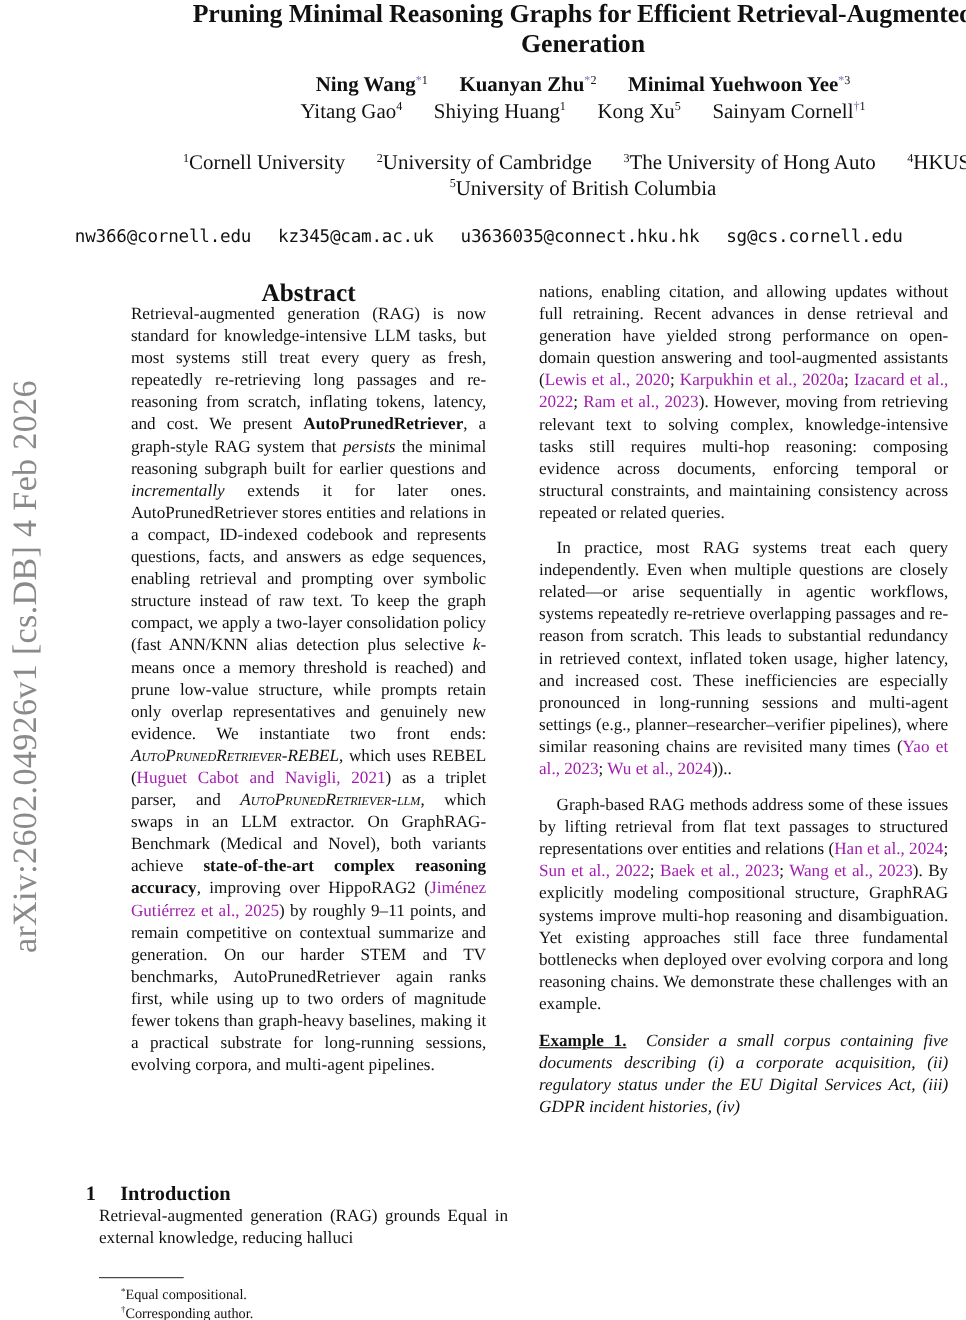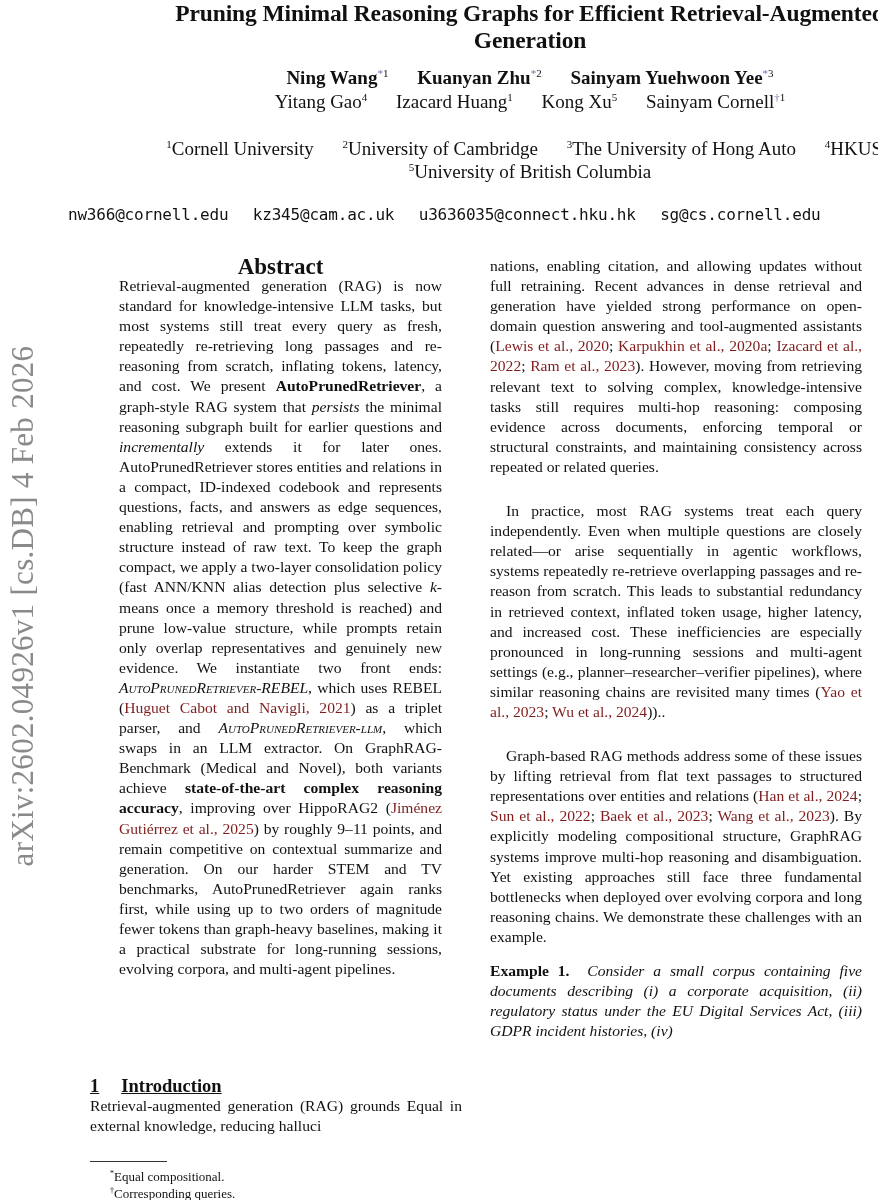--- a/index.html
+++ b/index.html
@@ -46,52 +46,52 @@
       hyphens: manual;
     }
     .col.left { left: 119px; width: 323px; top: 276px; }
     .col.left.intro { left: 90px; width: 372px; top: 1096px; }
     .col.right { left: 490px; width: 372px; top: 256px; }
     .abs-head {
       position: absolute; left: 119px; width: 323px; top: 256px; text-align: center;
       font-weight: bold; font-size: 23px; line-height: 22px;
     }
     .sec-head {
-      position: absolute; left: 90px; top: 1075px; font-weight: bold; font-size: 18.5px; line-height: 22px; text-decoration: underline;
+      position: absolute; left: 78px; top: 1075px; font-weight: bold; font-size: 18.5px; line-height: 22px;
     }
     .sec-head .num { margin-right: 22px; }
     p { margin: 0; }
-    .cite { color: #7f1d1d; }
+    .cite { color: #a21caf; }
     .sc { font-variant: small-caps; font-style: italic; }
     .indent { text-indent: 16px; }
-    .para-gap { margin-top: 24px; }
+    .para-gap { margin-top: 12px; }
     .fn-rule { position: absolute; left: 90px; top: 1161px; width: 77px; height: 1px; background: #333; }
     .fn { position: absolute; left: 110px; font-size: 13px; line-height: 16px; }
     .fn sup { font-size: 8px; vertical-align: 5px; }
     .fn.f1 { top: 1166px; }
     .fn.f2 { top: 1183px; }
-    .example-head { font-weight: bold; font-style: normal; }
+    .example-head { font-weight: bold; font-style: normal; text-decoration: underline; }
   </style>
 </head>
 <body>
 
 <div class="title">
   <div>Pruning Minimal Reasoning Graphs for Efficient Retrieval-Augmented</div>
   <div>Generation</div>
 </div>
 
 <div class="authors row1">
   <span class="au"><span>Ning Wang</span><sup><span class="sym">*</span><span>1</span></sup></span>
   <span class="au"><span>Kuanyan Zhu</span><sup><span class="sym">*</span><span>2</span></sup></span>
-  <span class="au"><span>Sainyam Yuehwoon Yee</span><sup><span class="sym">*</span><span>3</span></sup></span>
+  <span class="au"><span>Minimal Yuehwoon Yee</span><sup><span class="sym">*</span><span>3</span></sup></span>
 </div>
 
 <div class="authors row2">
   <span class="au"><span>Yitang Gao</span><sup>4</sup></span>
-  <span class="au"><span>Izacard Huang</span><sup>1</sup></span>
+  <span class="au"><span>Shiying Huang</span><sup>1</sup></span>
   <span class="au"><span>Kong Xu</span><sup>5</sup></span>
   <span class="au"><span>Sainyam Cornell</span><sup><span class="sym">†</span><span>1</span></sup></span>
 </div>
 
 <div class="affil row1">
   <span class="af"><sup>1</sup><span>Cornell University</span></span>
   <span class="af"><sup>2</sup><span>University of Cambridge</span></span>
   <span class="af"><sup>3</sup><span>The University of Hong Auto</span></span>
   <span class="af"><sup>4</sup><span>HKUST</span></span>
 </div>
@@ -117,20 +117,20 @@
 <div class="sec-head">
   <span class="num">1</span><span>Introduction</span>
 </div>
 
 <div class="col left intro">
   <p>Retrieval-augmented generation (RAG) grounds Equal in external knowledge, reducing halluci­</p>
 </div>
 
 <div class="fn-rule"></div>
 <div class="fn f1"><sup>*</sup><span>Equal compositional.</span></div>
-<div class="fn f2"><sup>†</sup><span>Corresponding queries.</span></div>
+<div class="fn f2"><sup>†</sup><span>Corresponding author.</span></div>
 
 <div class="col right">
   <p><span>nations, enabling citation, and allowing updates without full retraining.  Recent advances in dense retrieval and generation have yielded strong per­formance on open-domain question answering and tool-augmented assistants (</span><span class="cite">Lewis et al., 2020</span>; <span class="cite">Karpukhin et al., 2020a</span>; <span class="cite">Izacard et al., 2022</span>; <span class="cite">Ram et al., 2023</span><span>).  However, moving from retriev­ing relevant text to solving complex, knowledge-intensive tasks still requires multi-hop reasoning: composing evidence across documents, enforcing temporal or structural constraints, and maintaining consistency across repeated or related queries.</span></p>
   <p class="indent para-gap"><span>In practice, most RAG systems treat each query independently.  Even when multiple questions are closely related—or arise sequentially in agentic workflows, systems repeatedly re-retrieve overlap­ping passages and re-reason from scratch.  This leads to substantial redundancy in retrieved con­text, inflated token usage, higher latency, and in­creased cost.  These inefficiencies are especially pronounced in long-running sessions and multi-agent settings (e.g., planner–researcher–verifier pipelines), where similar reasoning chains are re­visited many times (</span><span class="cite">Yao et al., 2023</span>; <span class="cite">Wu et al., 2024</span><span>))..</span></p>
   <p class="indent para-gap"><span>Graph-based RAG methods address some of these issues by lifting retrieval from flat text passages to structured representations over enti­ties and relations (</span><span class="cite">Han et al., 2024</span>; <span class="cite">Sun et al., 2022</span>; <span class="cite">Baek et al., 2023</span>; <span class="cite">Wang et al., 2023</span><span>).  By explicitly modeling compositional structure, GraphRAG systems improve multi-hop reasoning and disambiguation.  Yet existing approaches still face three fundamental bottlenecks when deployed over evolving corpora and long reasoning chains. We demonstrate these challenges with an example.</span></p>
   <p class="para-gap" style="margin-top:14px"><span class="example-head">Example 1.</span>&nbsp; <i>Consider a small corpus containing five documents describing (i) a corporate acquisi­tion, (ii) regulatory status under the EU Digital Services Act, (iii) GDPR incident histories, (iv)</i></p>
 </div>
 
 </body></html>

